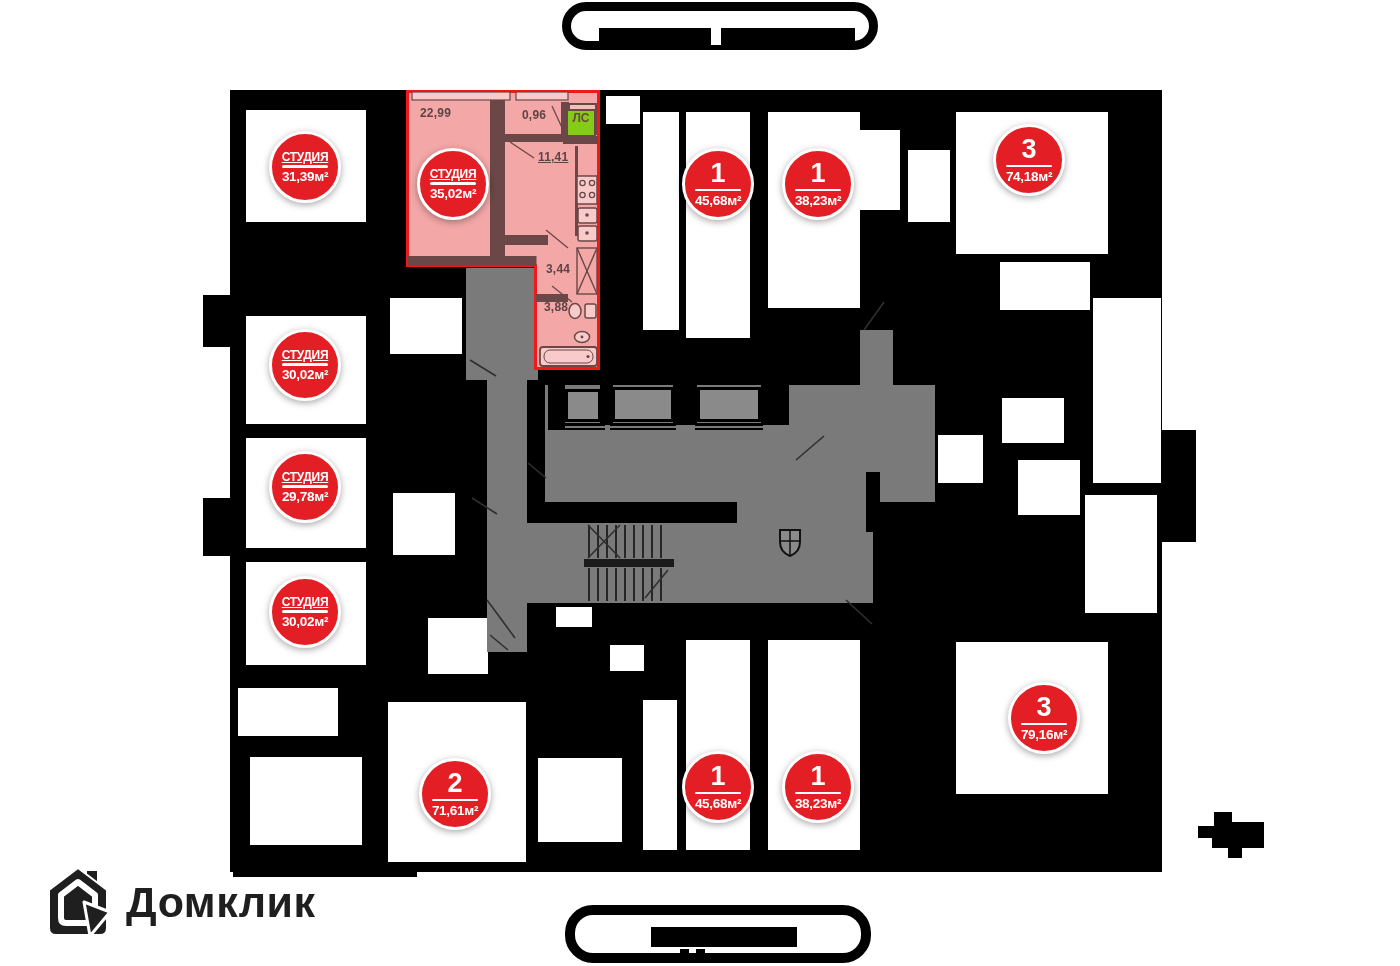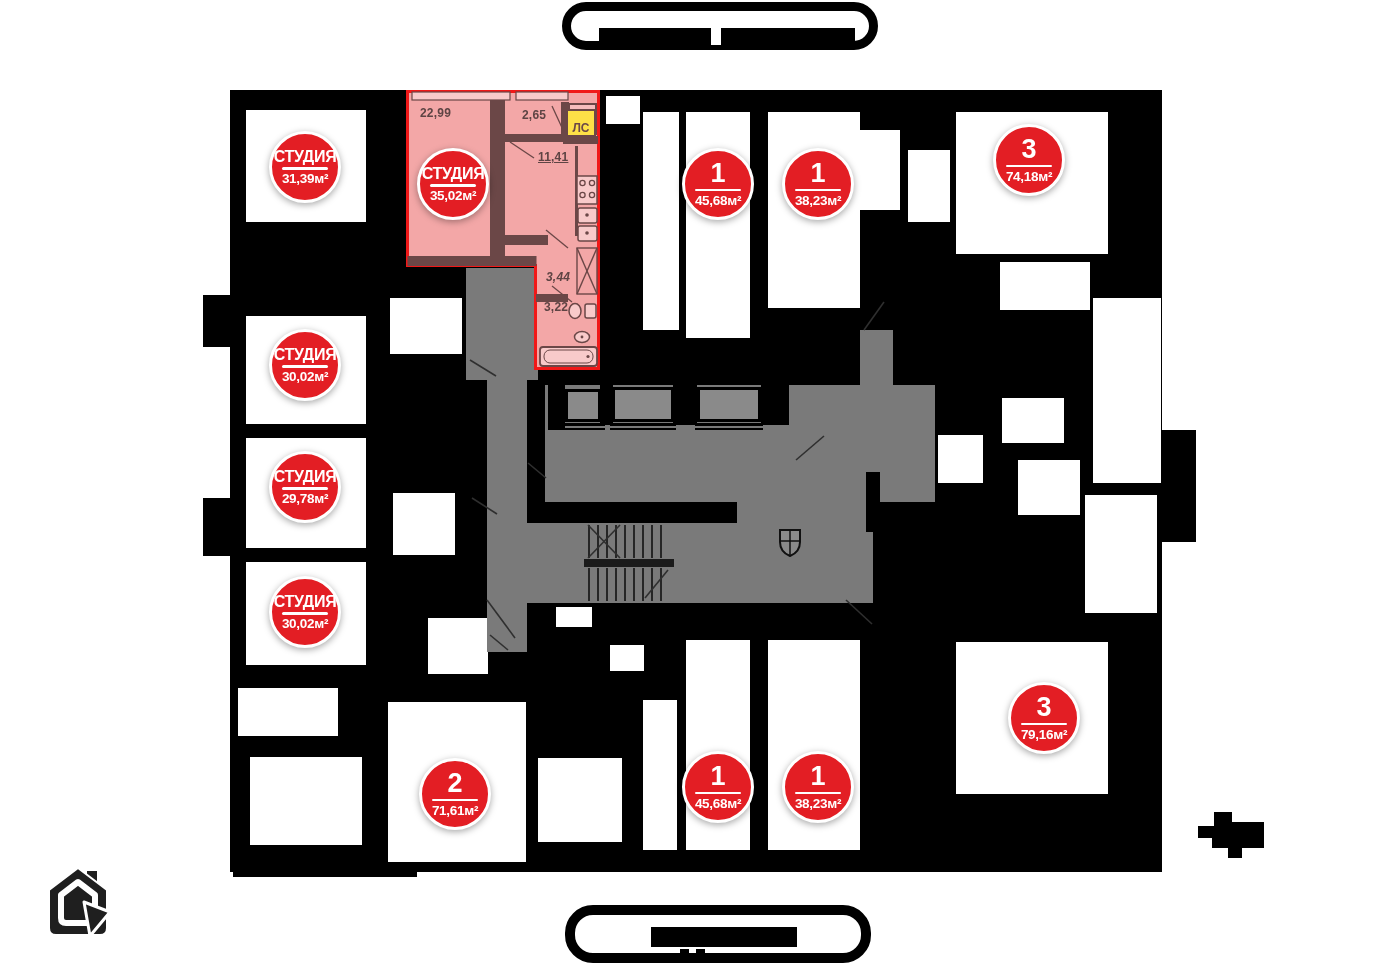--- a/index.html
+++ b/index.html
@@ -33,34 +33,34 @@
   .landing{position:absolute;background:#1b1b1b;}
   .svglayer{position:absolute;left:0;top:0;width:1400px;height:966px;pointer-events:none;}
   
   .apt{position:absolute;left:406px;top:90px;width:194px;height:280px;}
   .apt-label{
     position:absolute;font-weight:bold;font-size:12px;color:var(--label-ink);
     white-space:nowrap;letter-spacing:.2px;
   }
   .ls-box{
     position:absolute;left:566px;top:109px;width:30px;height:28px;
-    border:2px solid var(--hl-wall);background:#fde047;box-sizing:border-box;
-    display:flex;align-items:flex-end;justify-content:center;
+    border:2px solid var(--hl-wall);background:#84cc16;box-sizing:border-box;
+    display:flex;align-items:flex-start;justify-content:center;
     font-weight:bold;font-size:12px;color:var(--hl-wall);
   }
   
   .badge{
     position:absolute;width:66px;height:66px;border-radius:50%;
     background:var(--badge-red);border:3px solid #fff;box-sizing:content-box;
     box-shadow:0 2px 7px rgba(0,0,0,.35);
     display:flex;flex-direction:column;align-items:center;justify-content:center;
     color:#fff;font-weight:bold;text-align:center;cursor:pointer;
   }
   .b-type{line-height:1;}
-  .b-type.txt{font-size:16px;letter-spacing:-.3px;}
+  .b-type.txt{font-size:12px;letter-spacing:-.3px;text-decoration:underline;}
   .b-type.num{font-size:27px;line-height:25px;}
   .b-div{width:46px;height:2.5px;background:#fff;border-radius:2px;margin:2.5px 0;}
   .b-area{font-size:13.5px;line-height:1;letter-spacing:-.3px;}
   
   .banner{position:absolute;background:#fff;border:9px solid #000;box-sizing:border-box;}
   .banner.top{left:562px;top:2px;width:316px;height:48px;border-radius:24px;}
   .banner.bottom{left:565px;top:905px;width:306px;height:58px;border-width:10px;border-radius:28px;}
   .bar{position:absolute;background:#000;}
   
   .watermark{
@@ -218,24 +218,24 @@
       <g stroke="var(--hl-wall)" stroke-width="1.3" fill="none">
         <line x1="146" y1="16" x2="158" y2="42"></line>
         <line x1="104" y1="52" x2="128" y2="68"></line>
         <line x1="140" y1="140" x2="162" y2="158"></line>
         <line x1="146" y1="196" x2="166" y2="212"></line>
       </g>
     </svg>
   </div>
 
   <span class="apt-label" style="left:420px;top:106px;">22,99</span>
-  <span class="apt-label" style="left:522px;top:108px;">2,65</span>
+  <span class="apt-label" style="left:522px;top:108px;">0,96</span>
   <span class="apt-label" style="left:538px;top:150px;text-decoration:underline;">11,41</span>
-  <span class="apt-label" style="left:546px;top:270px;font-style:italic;">3,44</span>
-  <span class="apt-label" style="left:544px;top:300px;">3,22</span>
+  <span class="apt-label" style="left:546px;top:262px;">3,44</span>
+  <span class="apt-label" style="left:544px;top:300px;">3,88</span>
   <div class="ls-box">
     <span>ЛС</span>
   </div>
 
   <div class="badge" style="left:417px;top:148px;">
     <span class="b-type txt">СТУДИЯ</span>
     <span class="b-div"></span>
     <span class="b-area">35,02м²</span>
   </div>
 
@@ -307,15 +307,16 @@
     <div class="bar" style="left:121px;top:34px;width:9px;height:5px;"></div>
   </div>
 
   <div class="watermark">
     <svg width="76" height="76" viewBox="0 0 76 76">
       <rect x="46" y="6" width="12" height="16" fill="#1f1f1f" stroke="#fff" stroke-width="2"></rect>
       <path d="M38,4 L9,26 V64 Q9,71 16,71 H60 Q67,71 67,64 V26 Z" fill="#1f1f1f" stroke="#fff" stroke-width="2"></path>
       <path d="M38,18 L21,31 V54 Q21,59 26,59 H49 Q55,59 55,53 V31 Z" fill="none" stroke="#fff" stroke-width="6" stroke-linejoin="round"></path>
       <polygon points="44,38 70,48 50,72" fill="#1f1f1f" stroke="#fff" stroke-width="3" stroke-linejoin="round"></polygon>
     </svg>
+    <span class="wm-text">Домклик</span>
   </div>
 
 </div>
 
 </body></html>

